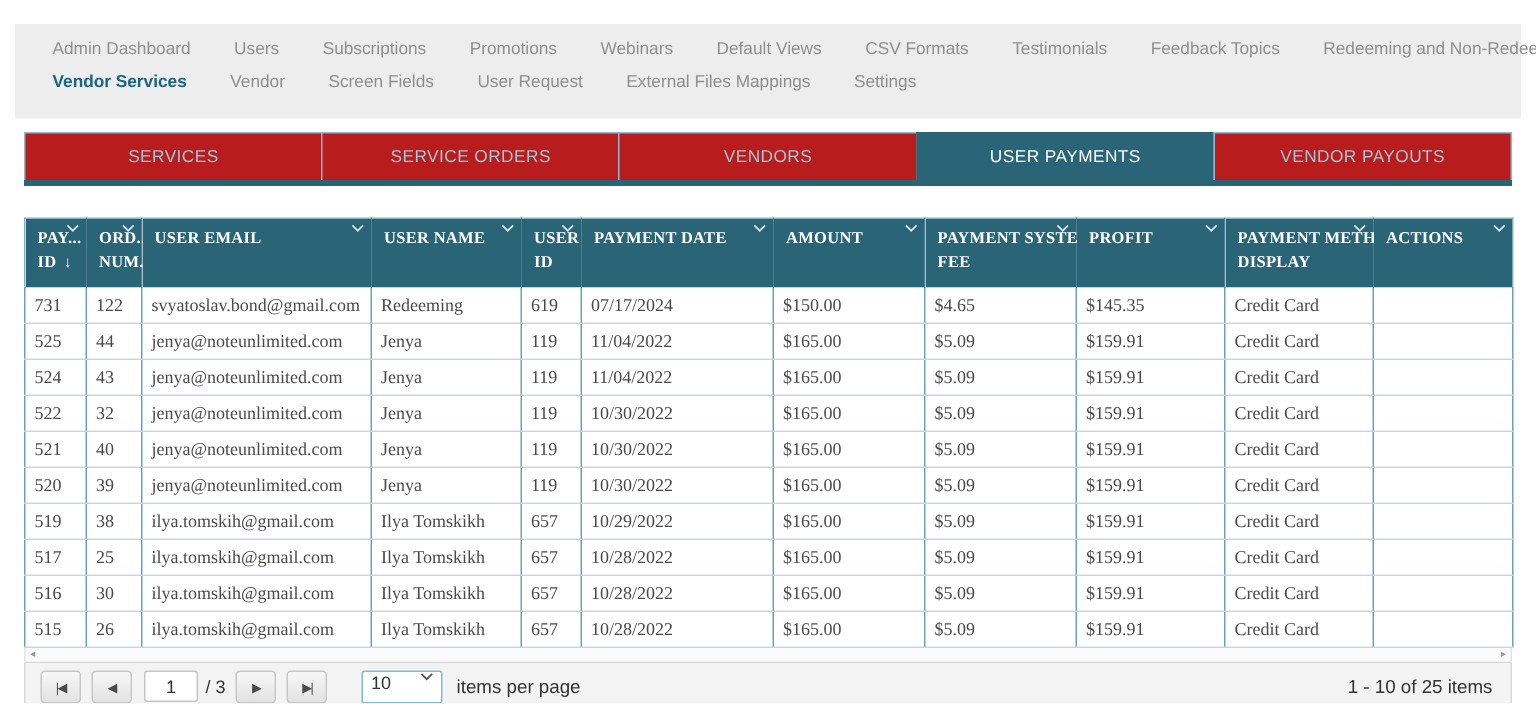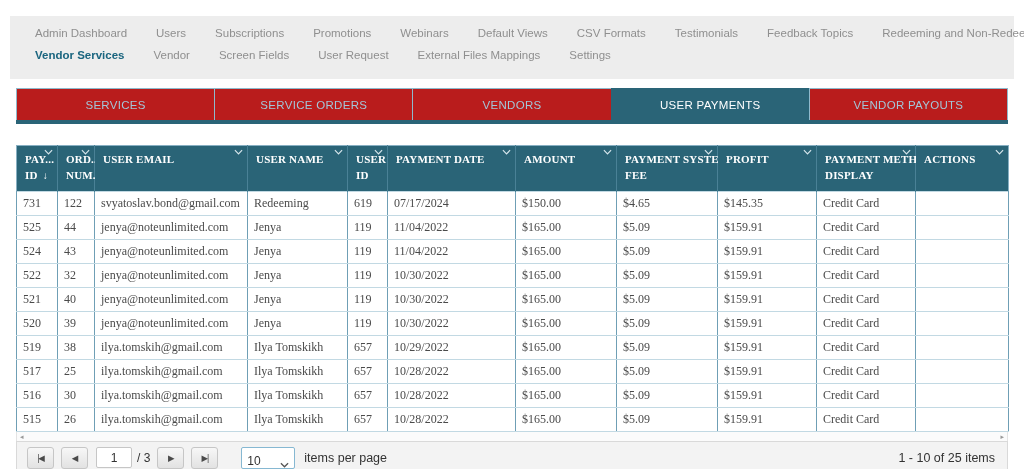--- a/index.html
+++ b/index.html
@@ -48,21 +48,21 @@
   .pager{height:33px;background:#f3f3f3;border:1px solid #d9d9d9;display:flex;align-items:center;
          padding:0 10px;box-sizing:border-box;}
   .pg-btn{width:27px;height:22px;background:linear-gradient(#f7f7f7,#e2e2e2);
           border:1px solid #c6c6c6;border-radius:3px;display:flex;align-items:center;
           justify-content:center;font-size:8.5px;color:#4a4a4a;margin-right:7px;cursor:pointer;
           box-sizing:border-box;letter-spacing:-1px;}
   .pg-input{width:36px;height:21px;border:1px solid #c6c6c6;border-radius:2px;text-align:center;
             font-size:12px;color:#333;margin:0 5px 0 1px;font-family:inherit;box-sizing:border-box;}
   .pg-total{font-size:12px;color:#333;margin-right:7px;white-space:nowrap;}
   .pg-select{width:54px;height:22px;background:#fff;border:1px solid #86b8d2;border-radius:2px;
-             display:flex;align-items:flex-end;justify-content:space-between;padding:0 5px;
+             display:flex;align-items:flex-start;justify-content:space-between;padding:0 5px;
              font-size:12px;color:#333;margin:0 9px 0 16px;cursor:pointer;box-sizing:border-box;}
   .sel-chev{display:flex;color:#555;}
   .pg-label{font-size:12.5px;color:#333;}
   .pg-spacer{flex:1;}
   .pg-info{font-size:12.5px;color:#333;padding-right:2px;}
 </style>
 </head>
 <body>
 
 <div class="page">

